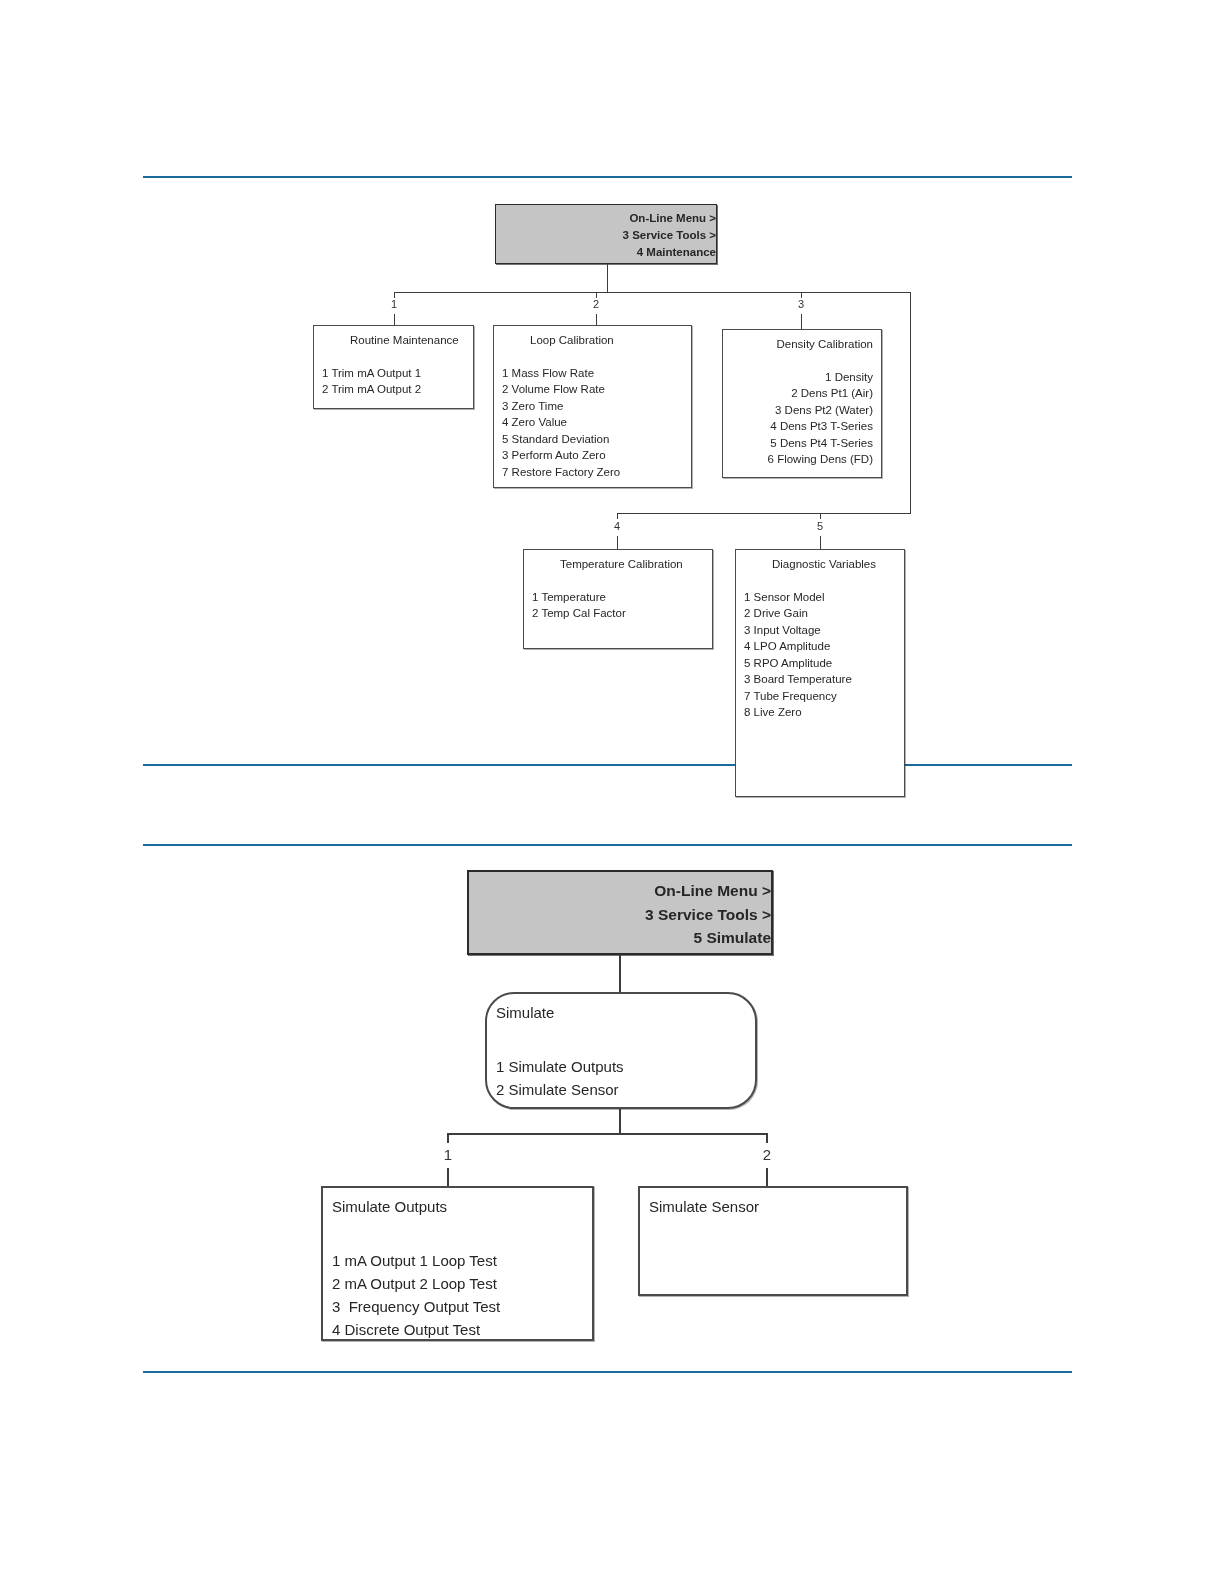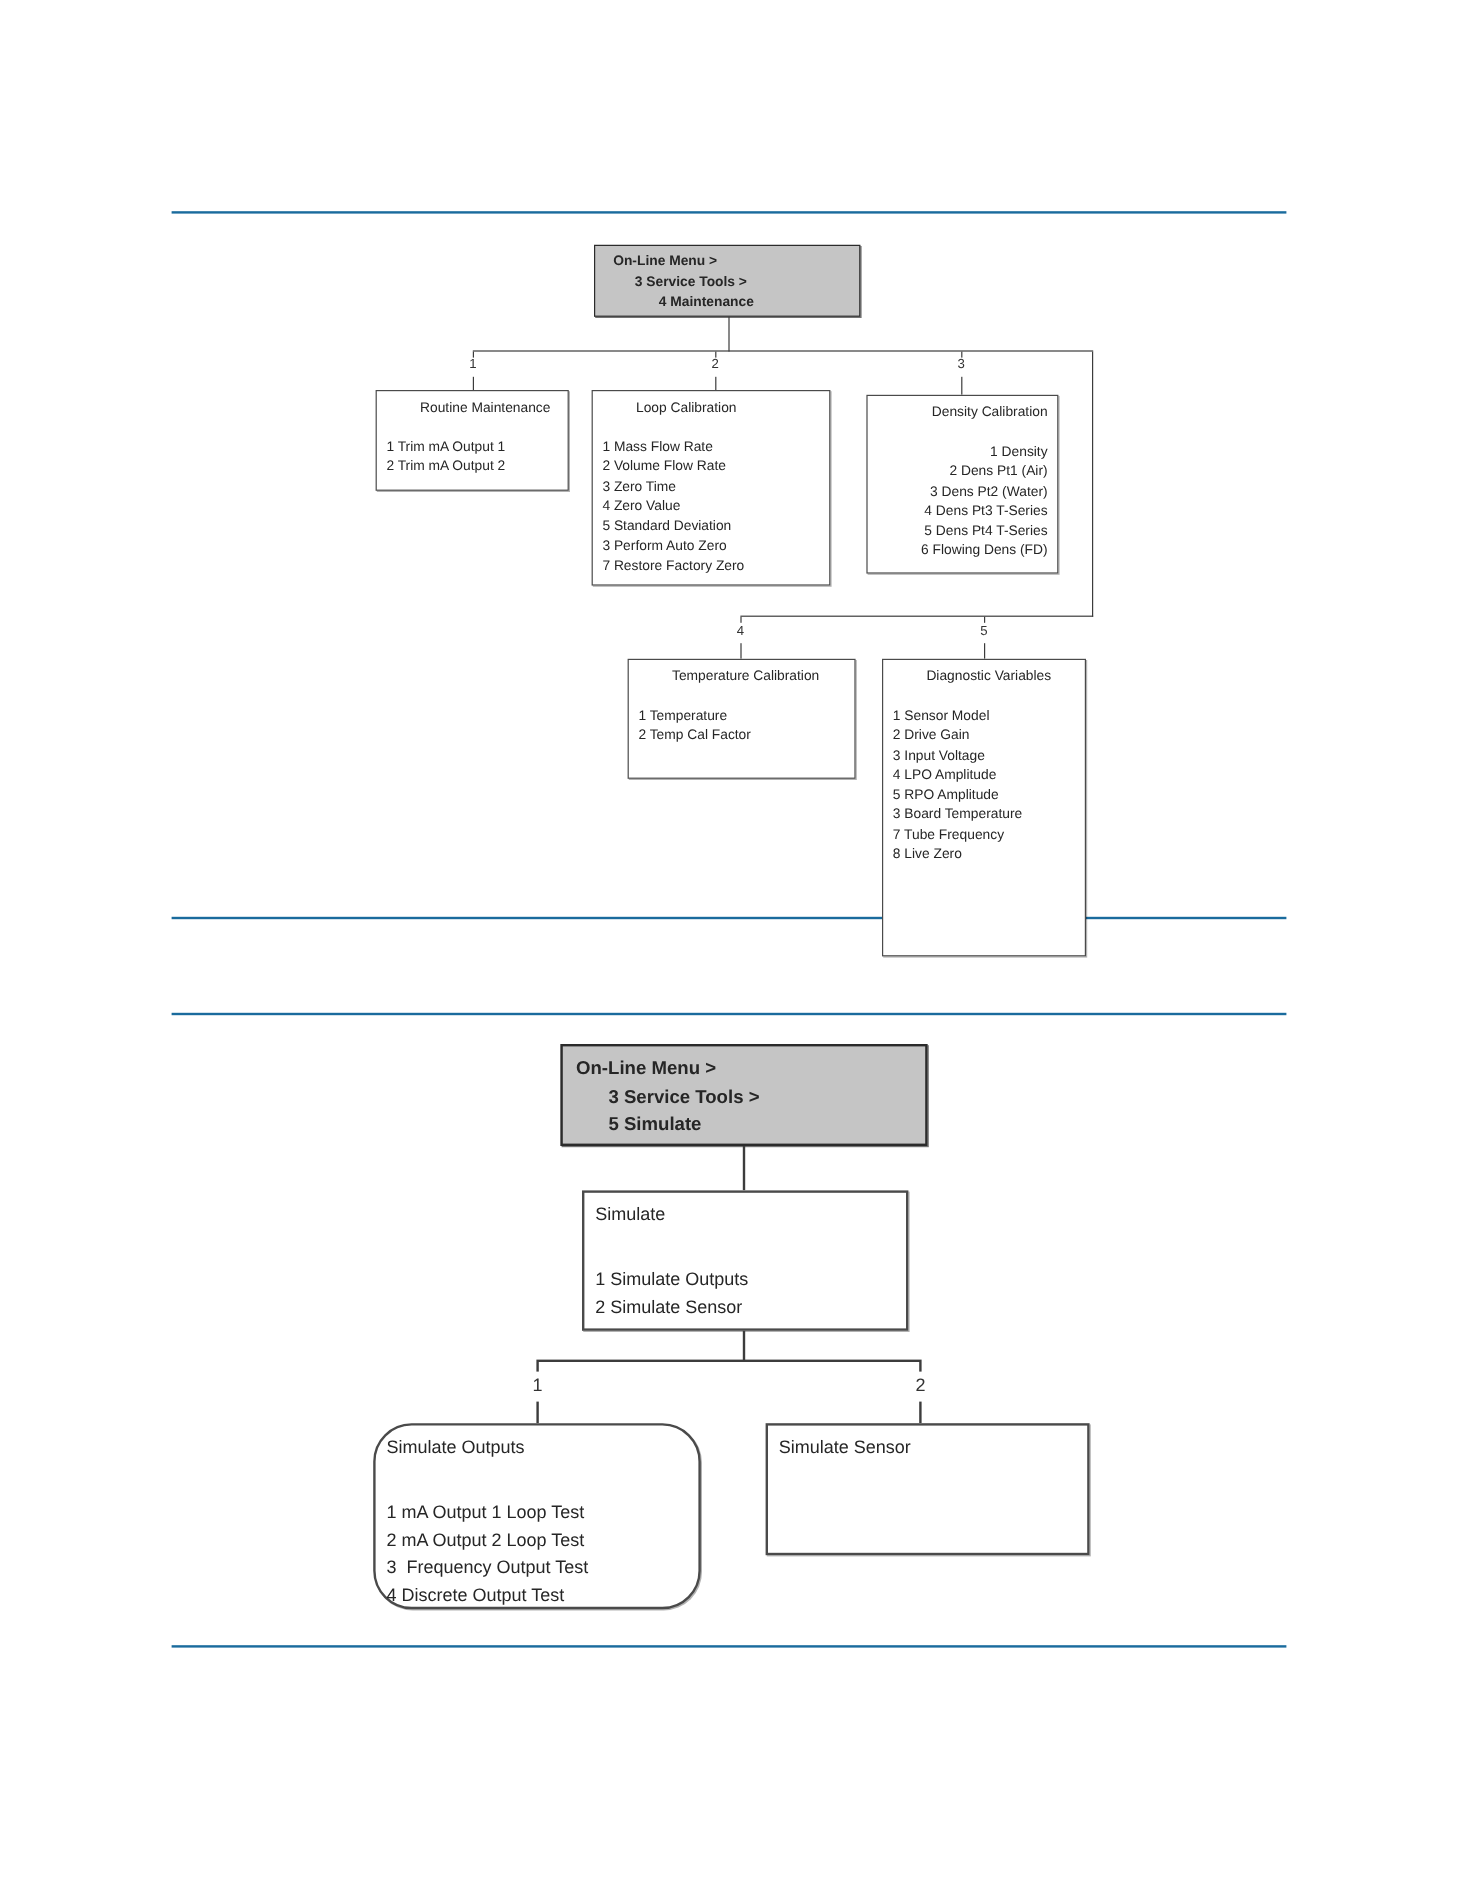--- a/index.html
+++ b/index.html
@@ -11,21 +11,21 @@
   .rule{position:absolute;height:2px;background:#1a6b9d;}
   .hline,.vline{position:absolute;background:#3c3c3c;}
   .hline{height:1px;}
   .vline{width:1px;}
   .hline.t2{height:2px;}
   .vline.t2{width:2px;}
 
   .box{position:absolute;background:#ffffff;border:1px solid #4a4a4a;
        box-shadow:1px 1px 0 rgba(0,0,0,0.30);box-sizing:border-box;}
   .gray{background:#c5c5c5;border:1px solid #2b2b2b;
-        box-shadow:1px 1px 0 rgba(0,0,0,0.55);font-weight:bold;}
+        box-shadow:1px 1px 0 rgba(0,0,0,0.55);font-weight:bold;text-align:right;}
 
   
   .f1{font-size:11.5px;line-height:16.5px;}
   .f1 .pad{padding:6px 8px;}
   .f1 .box-title{margin-bottom:16px;padding-left:28px;}
   .num1{position:absolute;transform:translateX(-50%);font-size:11px;line-height:12px;color:#333;}
   .hdr1{font-size:11.5px;line-height:17px;padding-top:5px;}
 
   
   .f2{font-size:15px;line-height:23px;border-width:2px;}
@@ -140,40 +140,40 @@
   <div>
 
     <div class="box gray hdr2" style="left:467px;top:870px;width:306px;height:85px;border-width:2px;">
       <div class="hl" style="padding-left:11px;">On-Line Menu &gt;</div>
       <div class="hl" style="padding-left:38px;">3 Service Tools &gt;</div>
       <div class="hl" style="padding-left:38px;">5 Simulate</div>
     </div>
 
     <div class="vline t2" style="left:619px;top:955px;height:37px;"></div>
 
-    <div class="box f2" style="left:485px;top:992px;width:272px;height:117px;">
+    <div class="box f2" style="left:485px;top:992px;width:272px;height:117px;border-radius:29px;">
       <div class="pad">
         <div class="box-title">Simulate</div>
         <div class="ti">1 Simulate Outputs</div>
         <div class="ti">2 Simulate Sensor</div>
       </div>
     </div>
 
     <div class="vline t2" style="left:619px;top:1109px;height:25px;"></div>
     <div class="hline t2" style="left:447px;top:1133px;width:321px;"></div>
 
     <div class="vline t2" style="left:447px;top:1135px;height:8px;"></div>
     <div class="num2" style="left:448px;top:1147px;">1</div>
     <div class="vline t2" style="left:447px;top:1168px;height:18px;"></div>
 
     <div class="vline t2" style="left:766px;top:1135px;height:8px;"></div>
     <div class="num2" style="left:767px;top:1147px;">2</div>
     <div class="vline t2" style="left:766px;top:1168px;height:18px;"></div>
 
-    <div class="box f2" style="left:311px;top:1186px;width:273px;height:155px;border-radius:32px;">
+    <div class="box f2" style="left:321px;top:1186px;width:273px;height:155px;">
       <div class="pad">
         <div class="box-title">Simulate Outputs</div>
         <div class="ti">1 mA Output 1 Loop Test</div>
         <div class="ti">2 mA Output 2 Loop Test</div>
         <div class="ti">3  Frequency Output Test</div>
         <div class="ti">4 Discrete Output Test</div>
       </div>
     </div>
 
     <div class="box f2" style="left:638px;top:1186px;width:270px;height:110px;">

